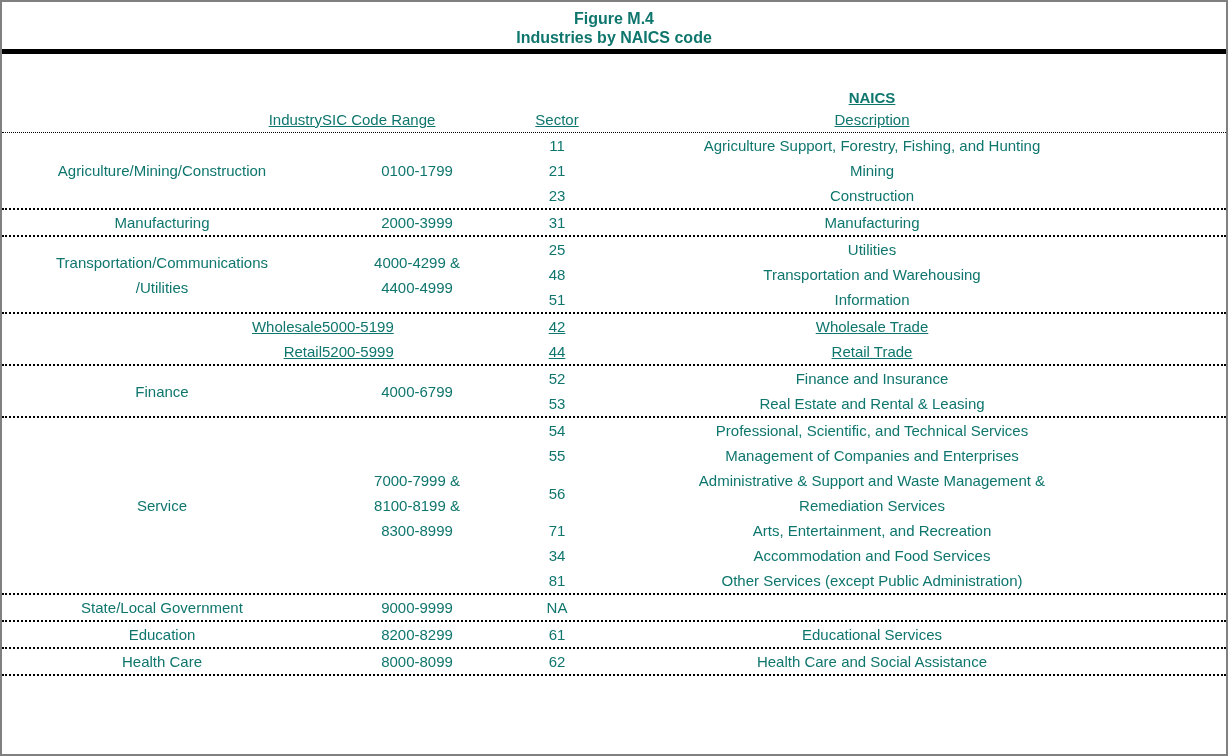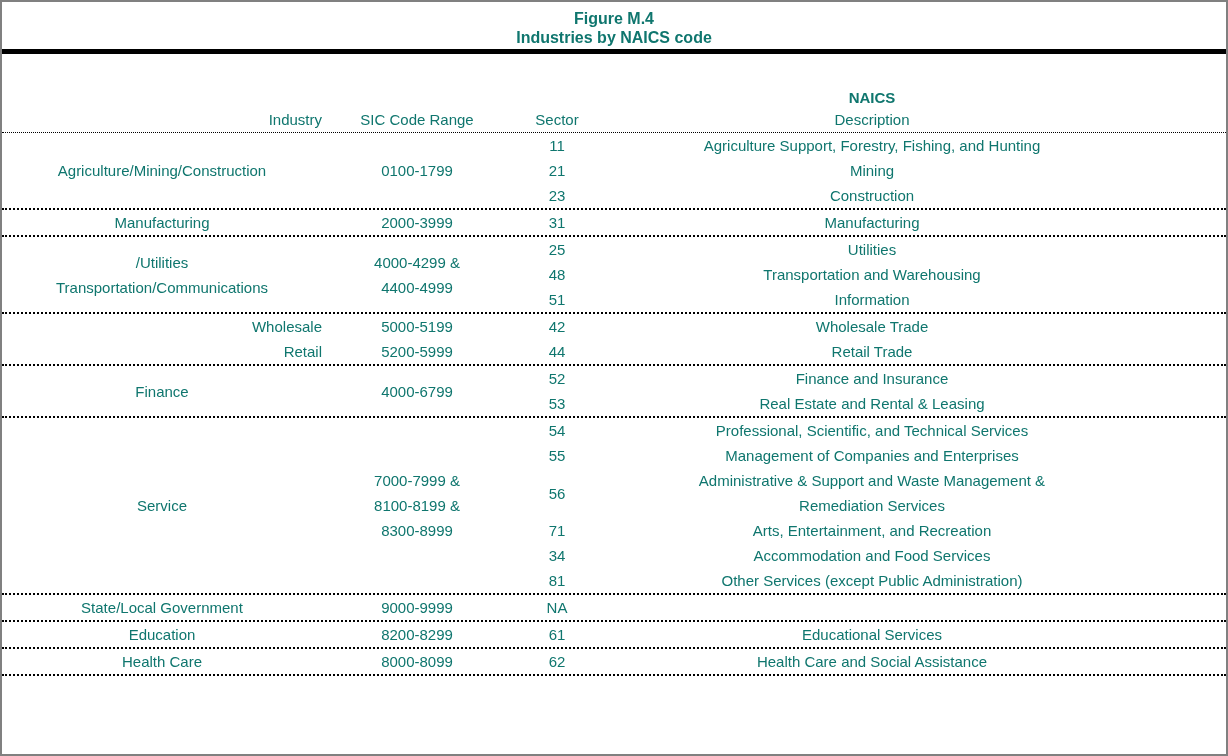--- a/index.html
+++ b/index.html
@@ -5,25 +5,25 @@
   html,body{margin:0;padding:0;background:#fff;}
   .page{
     width:1228px;height:756px;box-sizing:border-box;
     border:2px solid #808080;background:#ffffff;
     font-family:"Liberation Sans","DejaVu Sans",sans-serif;
     color:#0f766e;overflow:hidden;position:relative;
   }
   .title-block{text-align:center;padding-top:7px;font-weight:bold;font-size:16px;line-height:19px;}
   .thick-rule{height:5px;background:#000;margin-top:2px;width:100%;}
   .tbl{margin-top:31px;font-size:15px;}
-  .row{display:flex;height:25px;align-items:center;}
+  .row{display:flex;height:25px;align-items:center;text-decoration:underline;}
   .row-hdr{height:26px;}
   .row-naics{height:21px;align-items:flex-end;font-weight:bold;}
   .c-ind{width:320px;text-align:right;}
-  .c-sic{width:190px;text-align:center;}
+  .c-sic{width:190px;text-align:left;}
   .c-sec{width:90px;text-align:center;}
   .c-desc{width:540px;text-align:center;}
   .sep{border-top:2px dotted #000;height:0;width:100%;}
   .sep-thin{border-top:1px dotted #000;height:0;width:100%;}
   .group{display:flex;width:100%;}
   .g-ind{width:320px;display:flex;flex-direction:column;justify-content:center;text-align:center;line-height:25px;}
   .g-sic{width:190px;display:flex;flex-direction:column;justify-content:center;text-align:center;line-height:25px;}
   .g-right{display:flex;flex-direction:column;}
   .subrow{display:flex;height:25px;}
   .subrow.tall{height:50px;}
@@ -94,22 +94,22 @@
         <div class="subrow">
           <div class="s-sec">31</div>
           <div class="s-desc">Manufacturing</div>
         </div>
       </div>
     </div>
     <div class="sep"></div>
 
     <div class="group">
       <div class="g-ind">
+        <div>Transportation/Communications</div>
         <div>/Utilities</div>
-        <div>Transportation/Communications</div>
       </div>
       <div class="g-sic">
         <div>4000-4299 &amp;</div>
         <div>4400-4999</div>
       </div>
       <div class="g-right">
         <div class="subrow">
           <div class="s-sec">25</div>
           <div class="s-desc">Utilities</div>
         </div>

